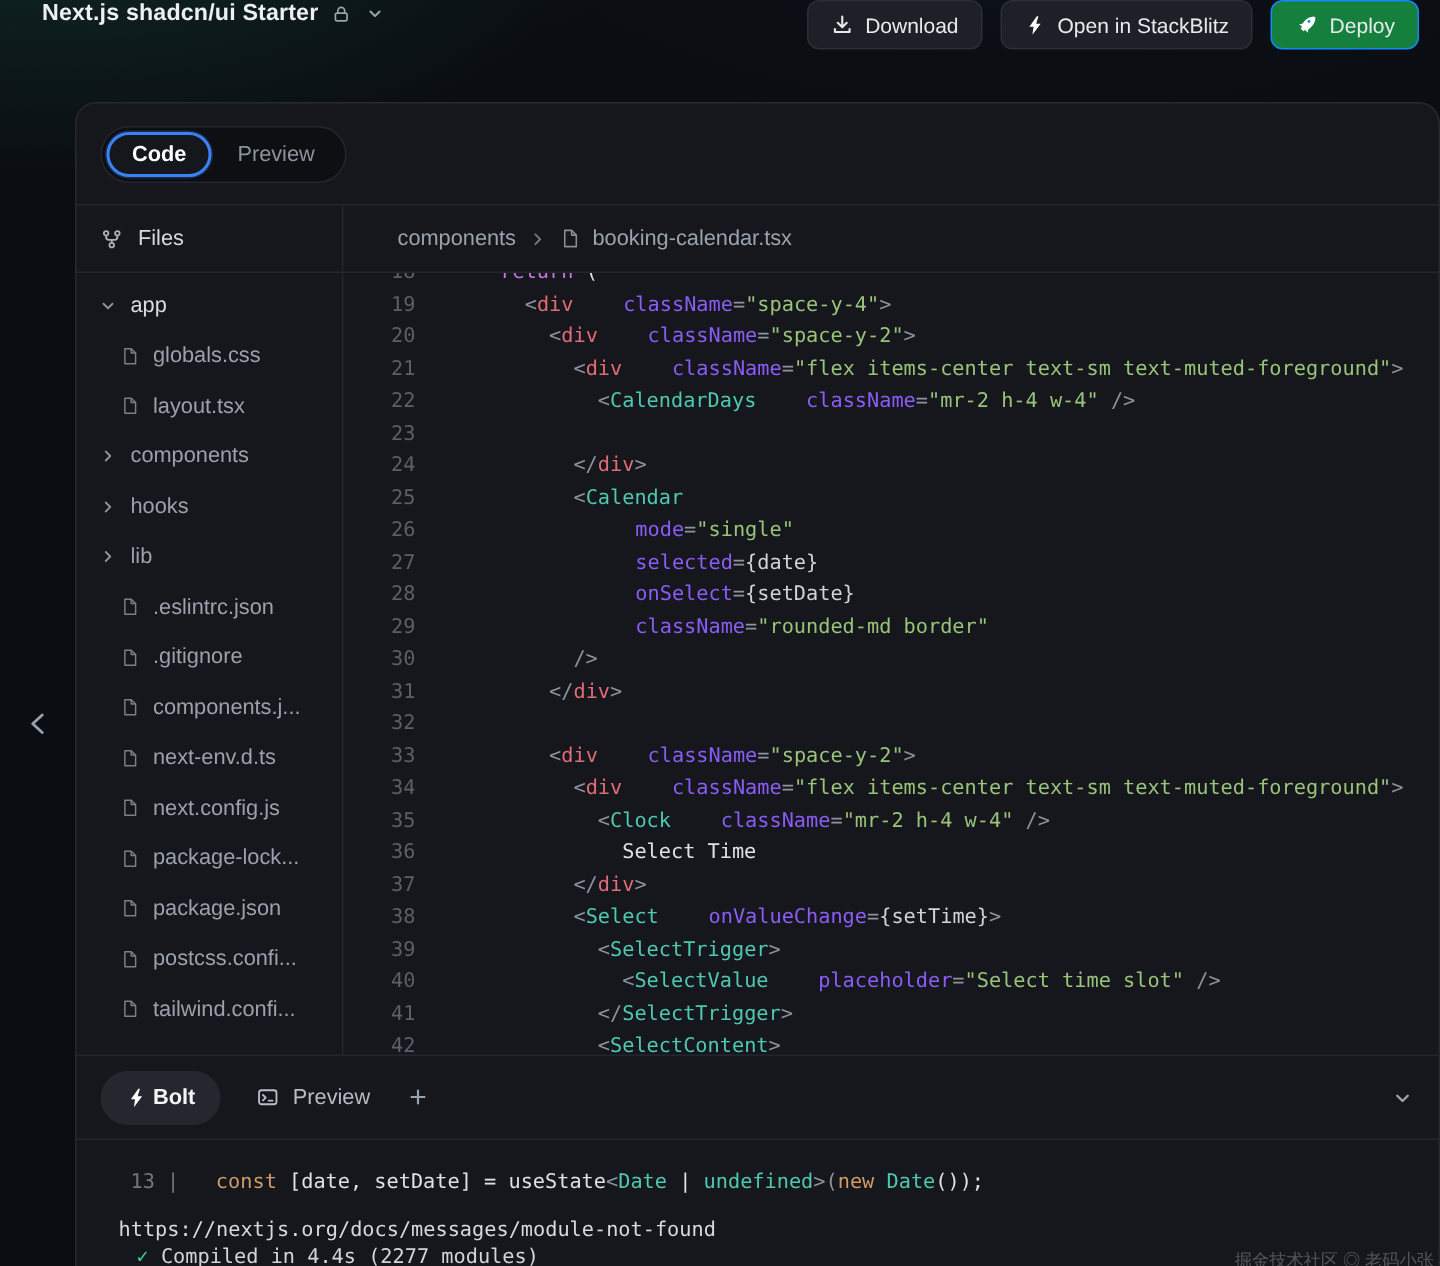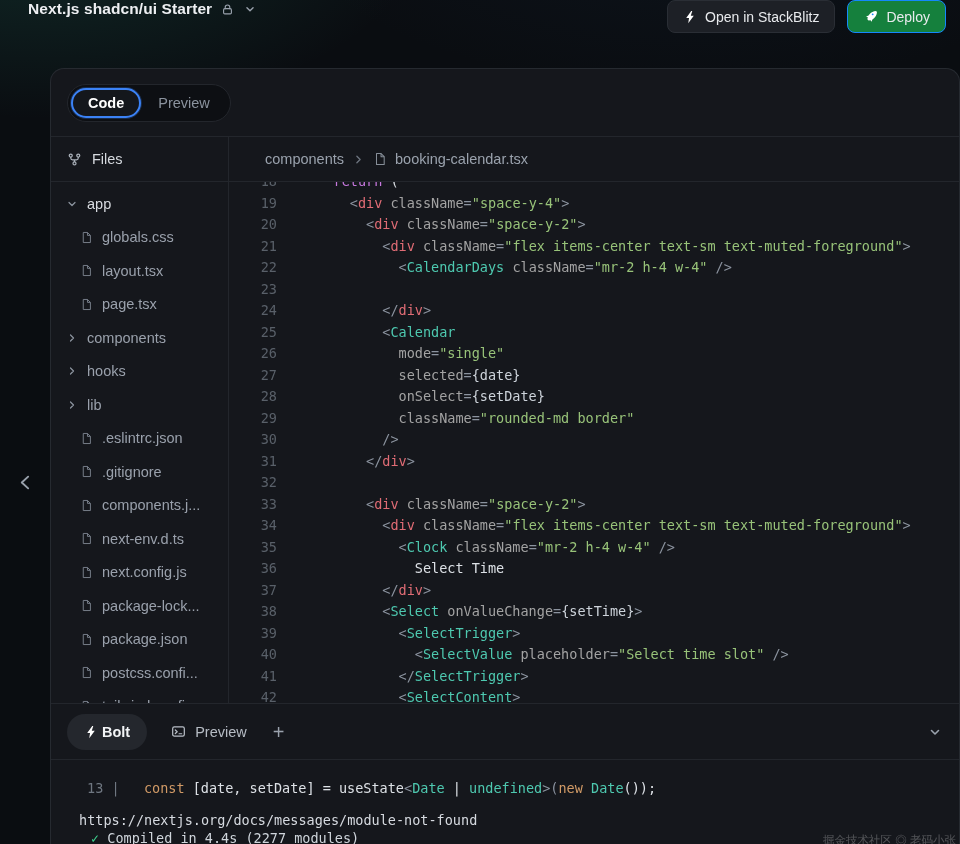--- a/index.html
+++ b/index.html
@@ -53,21 +53,21 @@
 
   .editor { flex: 1; overflow: hidden; font-family: "DejaVu Sans Mono", "Liberation Mono", monospace; font-size: 13.5px; line-height: 21.5px; }
   .lines { margin-top: -11px; }
   .cl { display: flex; }
   .ln { flex: 0 0 48px; text-align: right; color: #596069; }
   .ct { padding-left: 24px; white-space: pre; }
 
   .tk-p    { color: #8b939f; }
   .tk-tag  { color: #e06c75; }
   .tk-comp { color: #4ec9b0; }
-  .tk-attr { color: #a3a3a3; }
+  .tk-attr { color: #8b5cf6; margin-left: 25px; }
   .tk-str  { color: #98c379; }
   .tk-txt  { color: #dde1e6; }
   .tk-brc  { color: #cdd3da; }
   .tk-kw   { color: #c678dd; }
   .tk-okw  { color: #d19a66; }
   .tk-ref  { color: #6f7781; }
 
   
   .term-head { flex: 0 0 56px; border-top: 1px solid #23262c; display: flex; align-items: center; padding: 0 16px; }
   .bolt-pill { display: inline-flex; align-items: center; gap: 4px; background: #24272d; border-radius: 999px; height: 36px; padding: 0 17px; color: #f2f4f6; font-size: 14.5px; font-weight: 600; cursor: pointer; }
@@ -99,20 +99,28 @@
     </span>
     <span class="icon">
       <svg viewBox="0 0 16 16" width="14" height="14" fill="none" stroke="#9aa2ad" stroke-width="1.6" stroke-linecap="round" stroke-linejoin="round">
           <path d="m4.5 6.5 3.5 3.5 3.5-3.5"></path>
         </svg>
     </span>
   </div>
   <div class="hbtns">
     <button class="hbtn">
       <span class="icon">
+        <svg viewBox="0 0 16 16" width="15" height="15" fill="none" stroke="#e6e9ec" stroke-width="1.5" stroke-linecap="round" stroke-linejoin="round">
+            <path d="M8 2.2v7.3M4.8 6.6 8 9.8l3.2-3.2M2.8 11v2.2h10.4V11"></path>
+          </svg>
+      </span>
+      <span>Download</span>
+    </button>
+    <button class="hbtn">
+      <span class="icon">
         <svg viewBox="0 0 16 16" width="14" height="14">
             <path d="M9.4 1 3.7 9h3.2L6 15l6.3-8.3H8.9L10.6 1z" fill="#fff"></path>
           </svg>
       </span>
       <span>Open in StackBlitz</span>
     </button>
     <button class="hbtn deploy">
       <span class="icon">
         <svg viewBox="0 0 16 16" width="15" height="15">
             <path d="M13.9 2.1c-2.9.2-5.1 1.3-6.7 3.2L5.6 7.2l-2.3.5 2.1 1.7-1 1.3 1.9 1.9 1.3-1 1.7 2.1.5-2.3 1.9-1.6c1.9-1.6 3-3.8 3.2-6.7z" fill="#fff"></path>
@@ -188,29 +196,20 @@
           <span class="flabel">globals.css</span>
         </div>
         <div class="frow file">
           <span class="ficon">
             <svg viewBox="0 0 16 16" width="13" height="13" fill="none" stroke="#78808b" stroke-width="1.2" stroke-linejoin="round">
               <path d="M4 1.8h5.2l3.6 3.6v8.8H4z"></path>
               <path d="M9.2 1.8v3.6h3.6"></path>
             </svg>
           </span>
           <span class="flabel">layout.tsx</span>
-        </div>
-        <div class="frow file">
-          <span class="ficon">
-            <svg viewBox="0 0 16 16" width="13" height="13" fill="none" stroke="#78808b" stroke-width="1.2" stroke-linejoin="round">
-              <path d="M4 1.8h5.2l3.6 3.6v8.8H4z"></path>
-              <path d="M9.2 1.8v3.6h3.6"></path>
-            </svg>
-          </span>
-          <span class="flabel">page.tsx</span>
         </div>
         <div class="frow folder">
           <span class="ficon">
             <svg viewBox="0 0 16 16" width="12" height="12" fill="none" stroke="#8d95a0" stroke-width="1.6" stroke-linecap="round" stroke-linejoin="round">
               <path d="m6 4 4 4-4 4"></path>
             </svg>
           </span>
           <span class="flabel">components</span>
         </div>
         <div class="frow folder">

